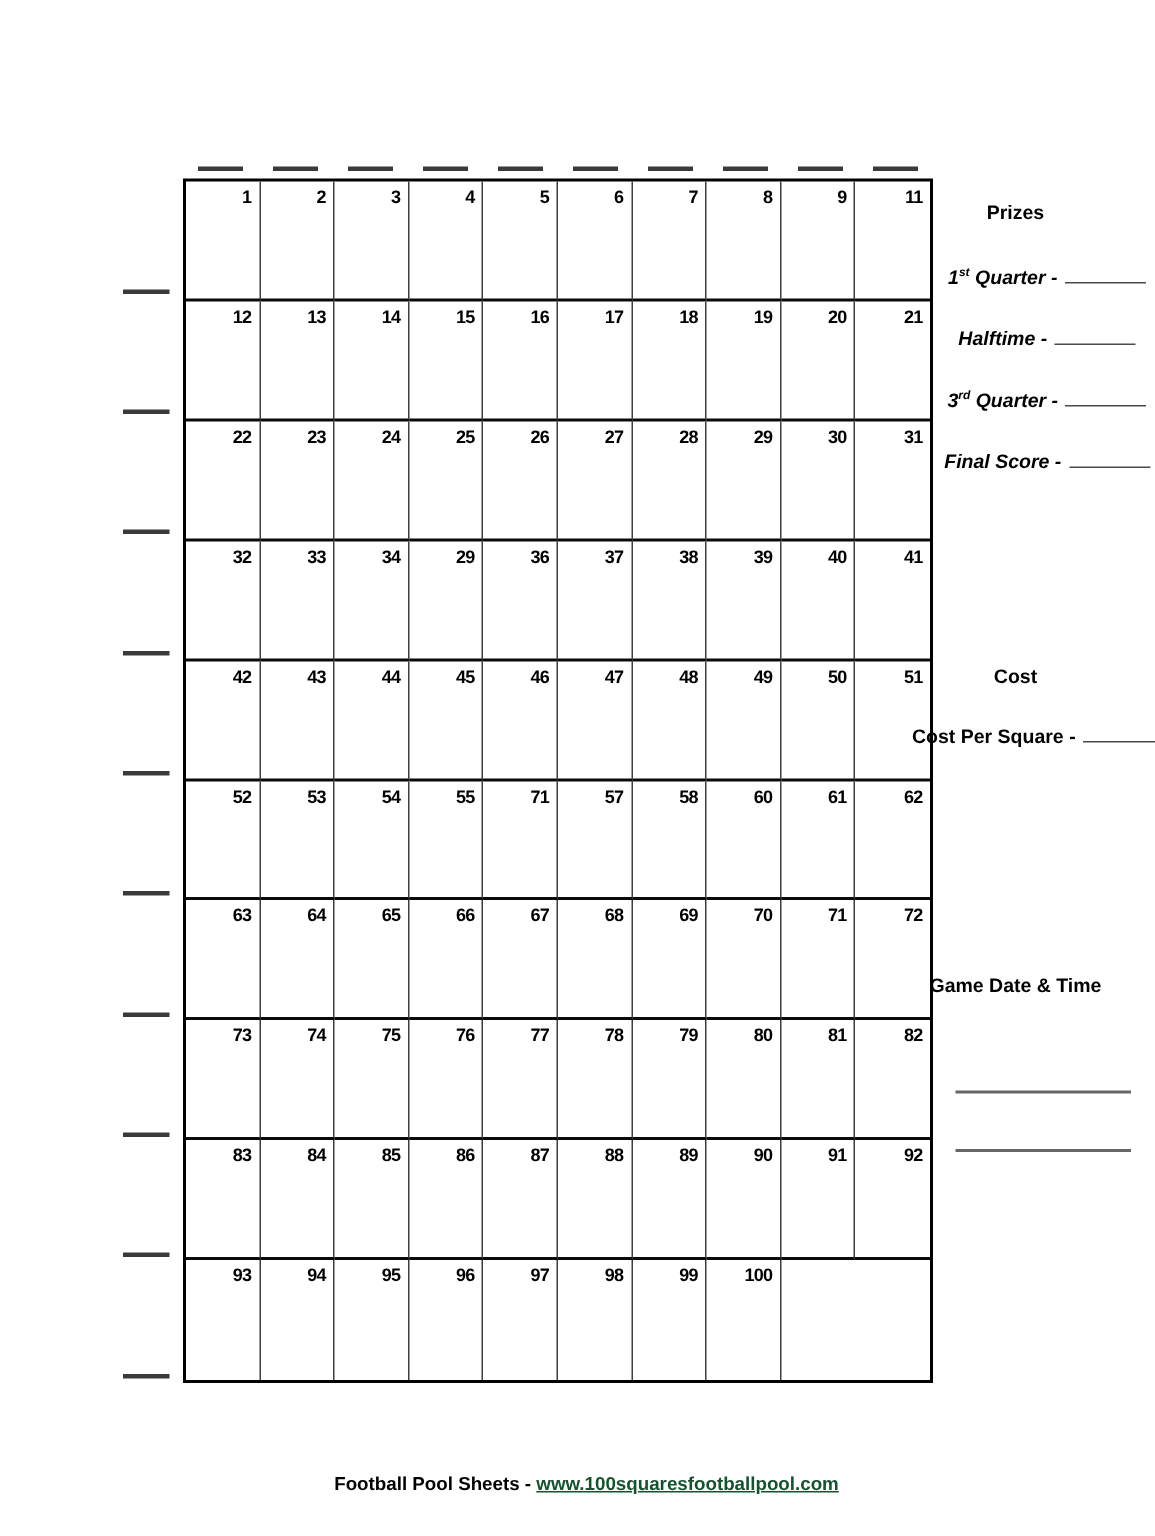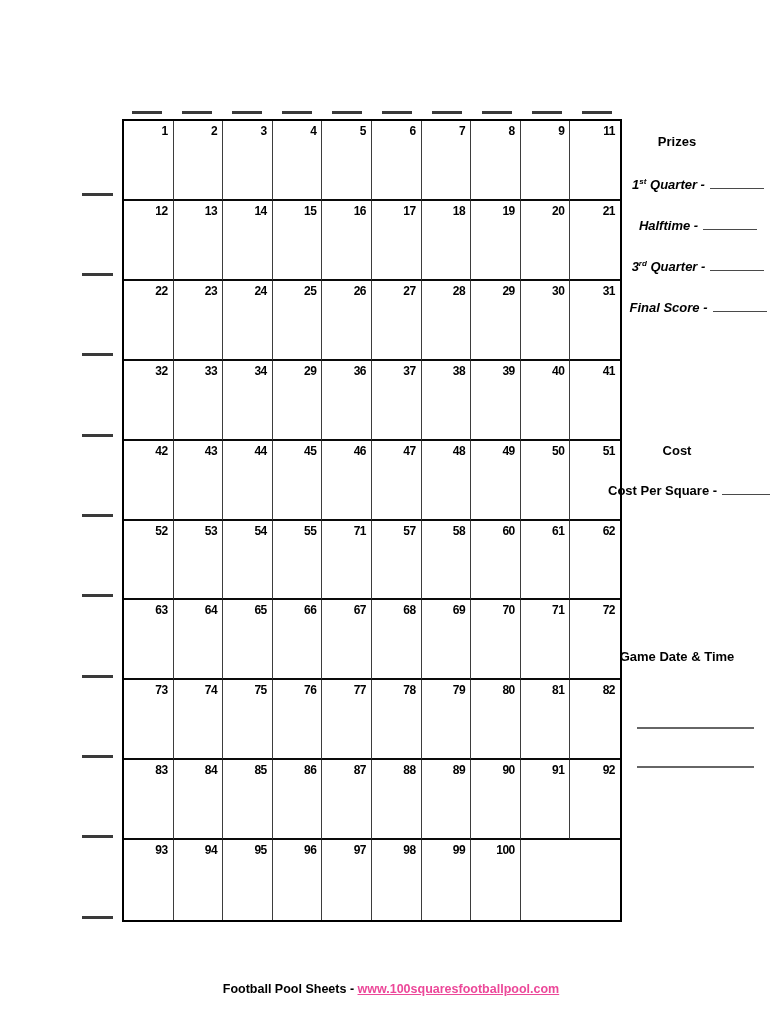--- a/index.html
+++ b/index.html
@@ -107,21 +107,21 @@
     position: absolute;
     top: 982px;
     left: 0;
     width: 782px;
     text-align: center;
     font-size: 12.5px;
     font-weight: 700;
     white-space: nowrap;
   }
   .footer a {
-    color: #ec4899;
+    color: #14532d;
     text-decoration: underline;
   }
 </style>
 </head>
 <body>
 
 <div class="page">
 
   <div id="top-dashes">
       <span class="dash" style="left: 132px; top: 111px; width: 30px;"></span>

